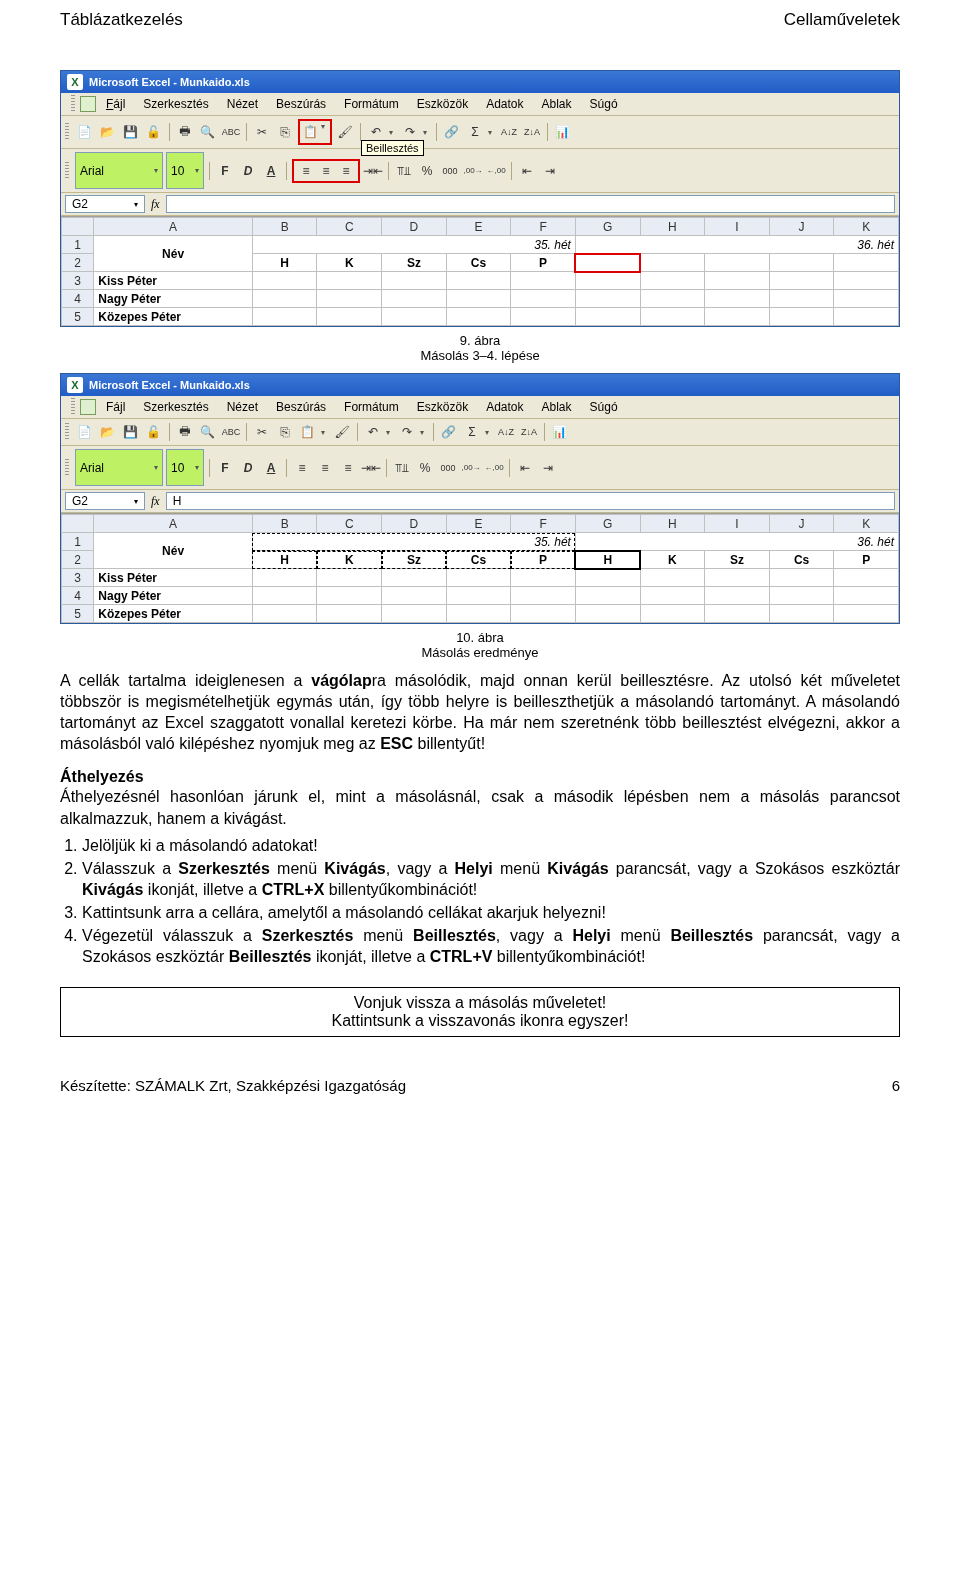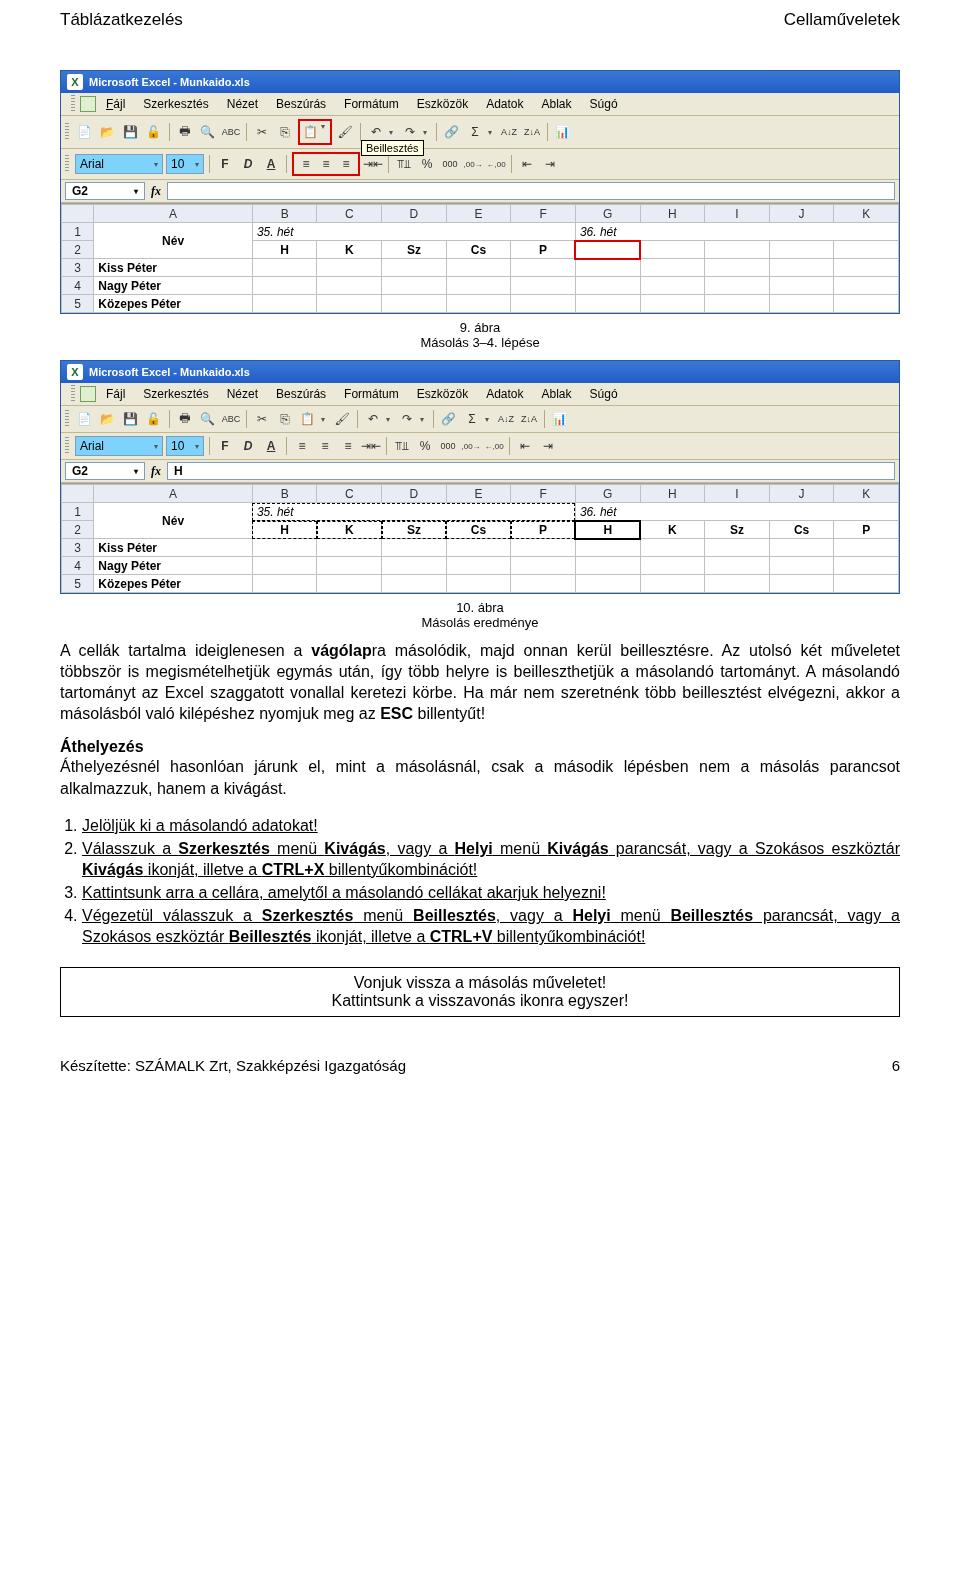--- a/index.html
+++ b/index.html
@@ -90,27 +90,27 @@
     align-items: center; justify-content: center;
     border: 1px solid transparent;
     font-size: 12px;
     color: #333;
   }
   .tdrop {
     width: 8px; font-size: 8px; color: #555;
   }
   .sep { width: 1px; height: 18px; background: #b0a880; margin: 0 2px; }
   .fontbox {
-    background: #7dd3fc;
+    background: #bef264;
     border: 1px solid #7f9db9;
     padding: 1px 4px;
     display: flex;
     align-items: center;
     gap: 4px;
-    height: 20px;
+    height: 37px;
   }
   .fontbox .fbtext { min-width: 70px; }
   .sizebox .fbtext { min-width: 20px; }
   .fontbox .fbdrop { font-size: 8px; color: #555; }
   .tooltip-box {
     position: absolute;
     background: #ffffe1;
     border: 1px solid #000;
     padding: 1px 4px;
     font-size: 11px;
@@ -121,21 +121,20 @@
     padding: 1px;
     position: relative;
   }
   .namebox-row {
     display: flex;
     align-items: center;
     background: #ece9d8;
     padding: 2px 4px;
     gap: 6px;
     border-bottom: 1px solid #c0b890;
-    font-weight: bold;
   }
   .namebox {
     background: #fff;
     border: 1px solid #7f9db9;
     padding: 1px 6px;
     width: 80px;
     display: flex;
     justify-content: space-between;
     align-items: center;
   }
@@ -168,21 +167,21 @@
   }
   .grid th {
     background: #e8ecf4;
     font-weight: normal;
     color: #333;
   }
   .grid th.corner { background: #e8ecf4; width: 22px; }
   .grid th.rowh { width: 22px; }
   .grid td.name { text-align: left; font-weight: bold; }
   .grid td.namecol { font-weight: bold; text-align: center; }
-  .grid td.week { font-style: italic; text-align: left; }
+  .grid td.week { font-style: italic; text-align: right; }
   .grid td.day { font-weight: bold; color: #000; text-align: center; }
   .sel-red {
     outline: 2px solid #d00;
     outline-offset: -1px;
     background: #fff;
   }
   .marquee {
     outline: 1px dashed #000;
     outline-offset: -1px;
   }
@@ -203,21 +202,20 @@
   .sect-title {
     font-weight: bold;
     font-size: 16px;
     margin-top: 10px;
   }
   ol.steps {
     margin: 4px 0 14px 22px;
     font-size: 16px;
     line-height: 1.32;
     text-align: justify;
-    text-decoration: underline;
   }
   ol.steps li { margin-bottom: 2px; }
   .task-box {
     border: 1px solid #000;
     padding: 6px 10px;
     text-align: center;
     font-size: 16px;
     margin: 20px 0 30px 0;
   }
   .footer {
@@ -616,21 +614,21 @@
   <div class="caption">
     <span>10. ábra</span><br>
     <span>Másolás eredménye</span>
   </div>
 
   <p class="body-text">
     <span>A cellák tartalma ideiglenesen a </span><b>vágólap</b><span>ra másolódik, majd onnan kerül beillesztésre. Az utolsó két műveletet többször is megismételhetjük egymás után, így több helyre is beilleszthetjük a másolandó tartományt. A másolandó tartományt az Excel szaggatott vonallal keretezi körbe. Ha már nem szeretnénk több beillesztést elvégezni, akkor a másolásból való kilépéshez nyomjuk meg az </span><b>ESC</b><span> billentyűt!</span>
   </p>
 
   <p class="sect-title">Áthelyezés</p>
-  <p class="body-text" style="margin-bottom:16px;">Áthelyezésnél hasonlóan járunk el, mint a másolásnál, csak a második lépésben nem a másolás parancsot alkalmazzuk, hanem a kivágást.</p>
+  <p class="body-text" style="margin-bottom:6px;">Áthelyezésnél hasonlóan járunk el, mint a másolásnál, csak a második lépésben nem a másolás parancsot alkalmazzuk, hanem a kivágást.</p>
 
   <ol class="steps">
     <li>Jelöljük ki a másolandó adatokat!</li>
     <li>
       <span>Válasszuk a </span><b>Szerkesztés</b><span> menü </span><b>Kivágás</b><span>, vagy a </span><b>Helyi</b><span> menü </span><b>Kivágás</b><span> parancsát, vagy a Szokásos eszköztár </span><b>Kivágás</b><span> ikonját, illetve a </span><b>CTRL+X</b><span> billentyűkombinációt!</span>
     </li>
     <li>Kattintsunk arra a cellára, amelytől a másolandó cellákat akarjuk helyezni!</li>
     <li>
       <span>Végezetül válasszuk a </span><b>Szerkesztés</b><span> menü </span><b>Beillesztés</b><span>, vagy a </span><b>Helyi</b><span> menü </span><b>Beillesztés</b><span> parancsát, vagy a Szokásos eszköztár </span><b>Beillesztés</b><span> ikonját, illetve a </span><b>CTRL+V</b><span> billentyűkombinációt!</span>
     </li>

